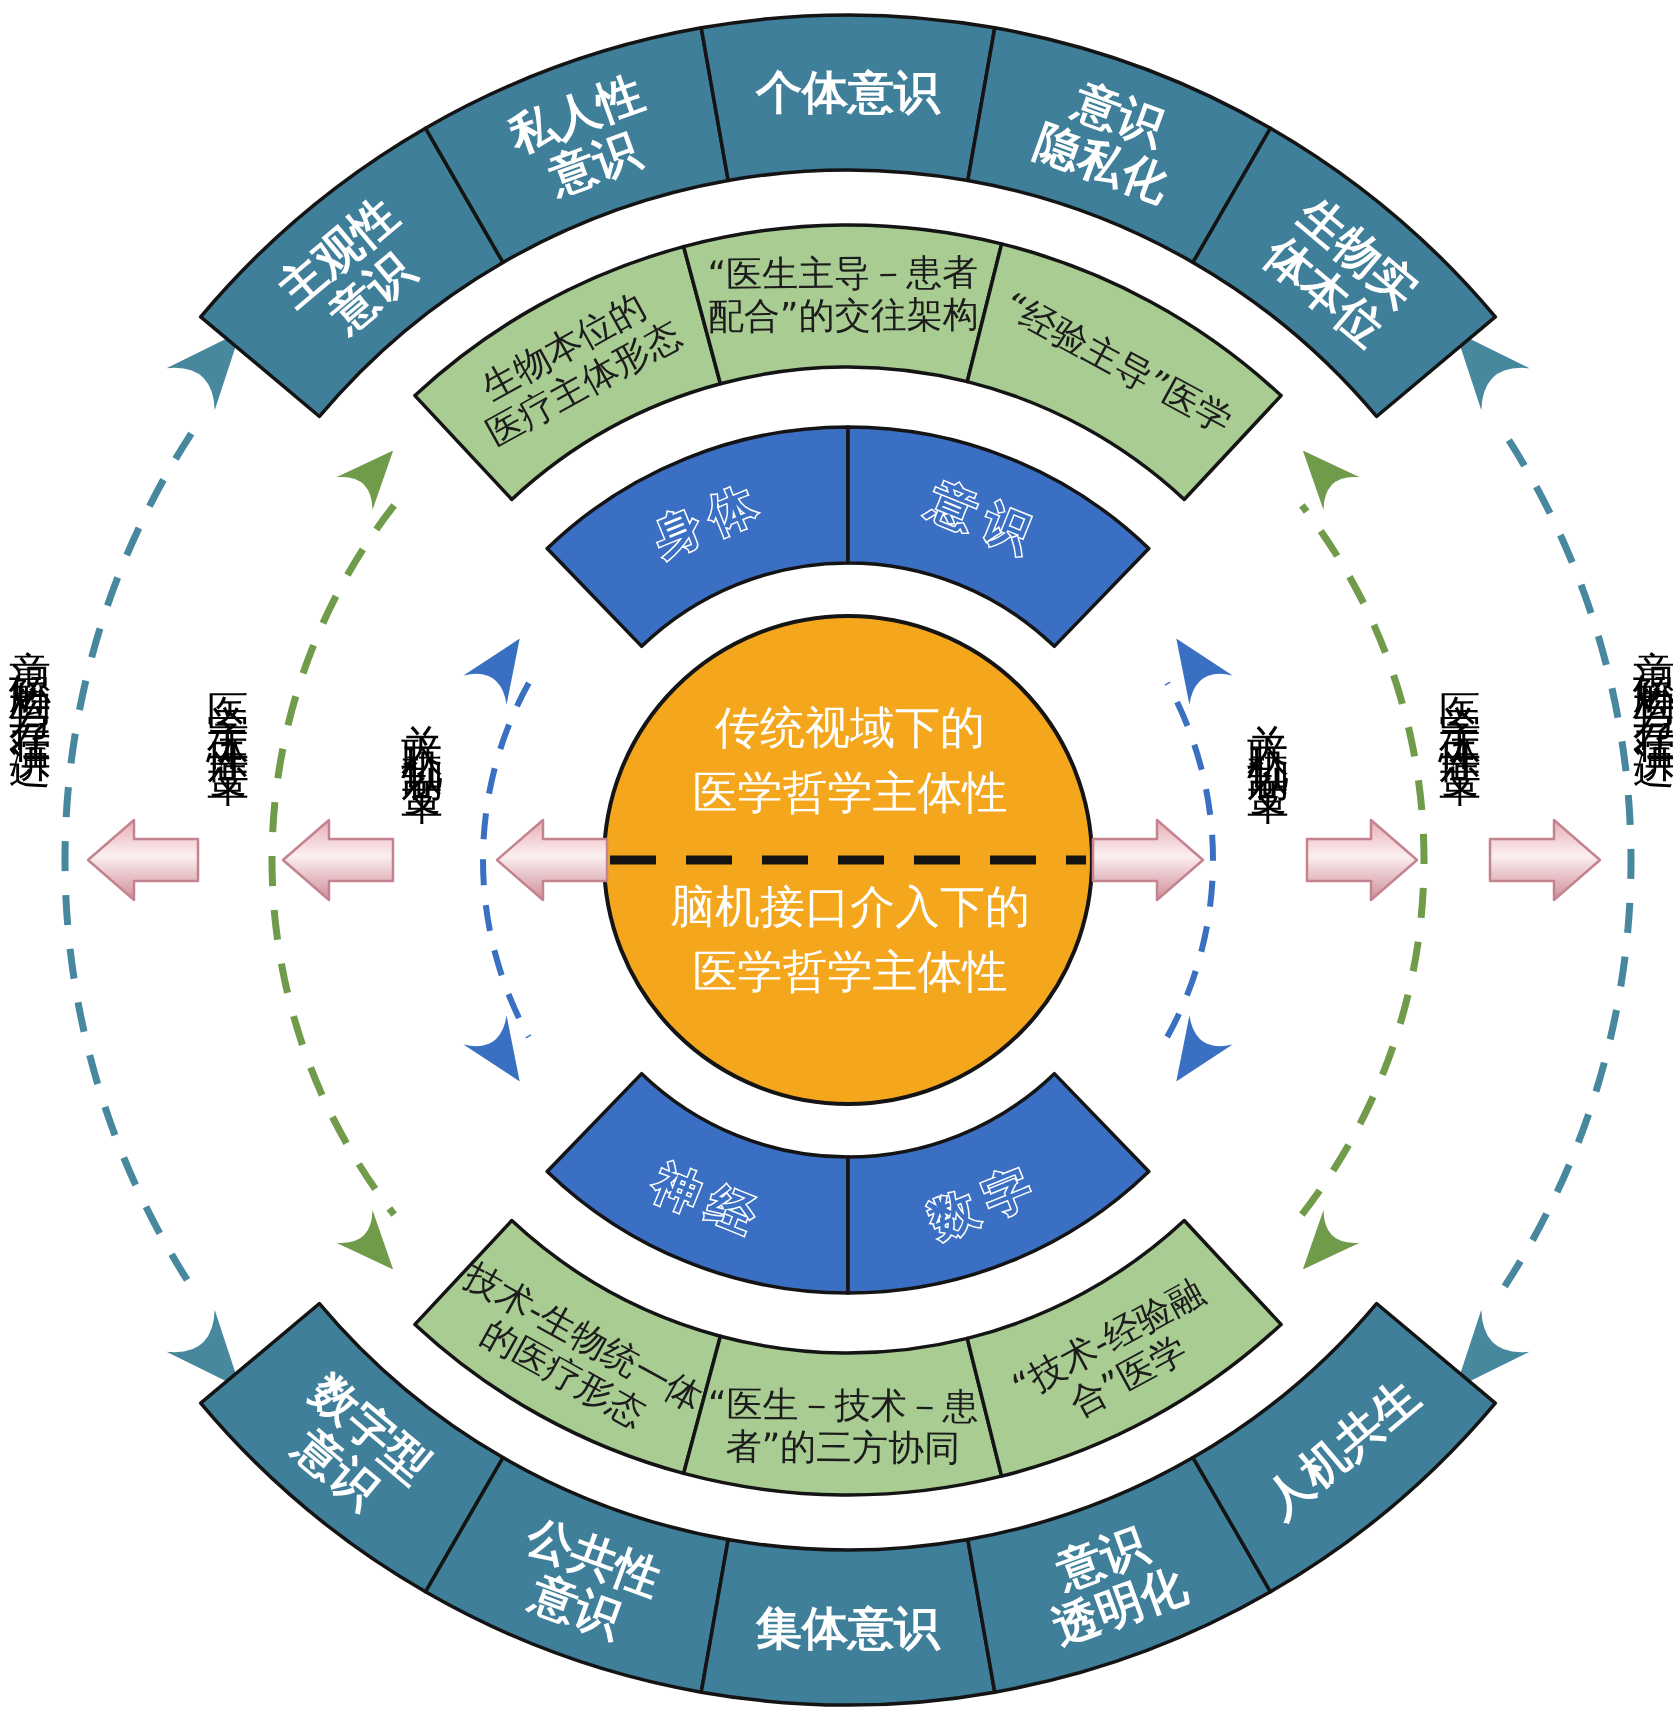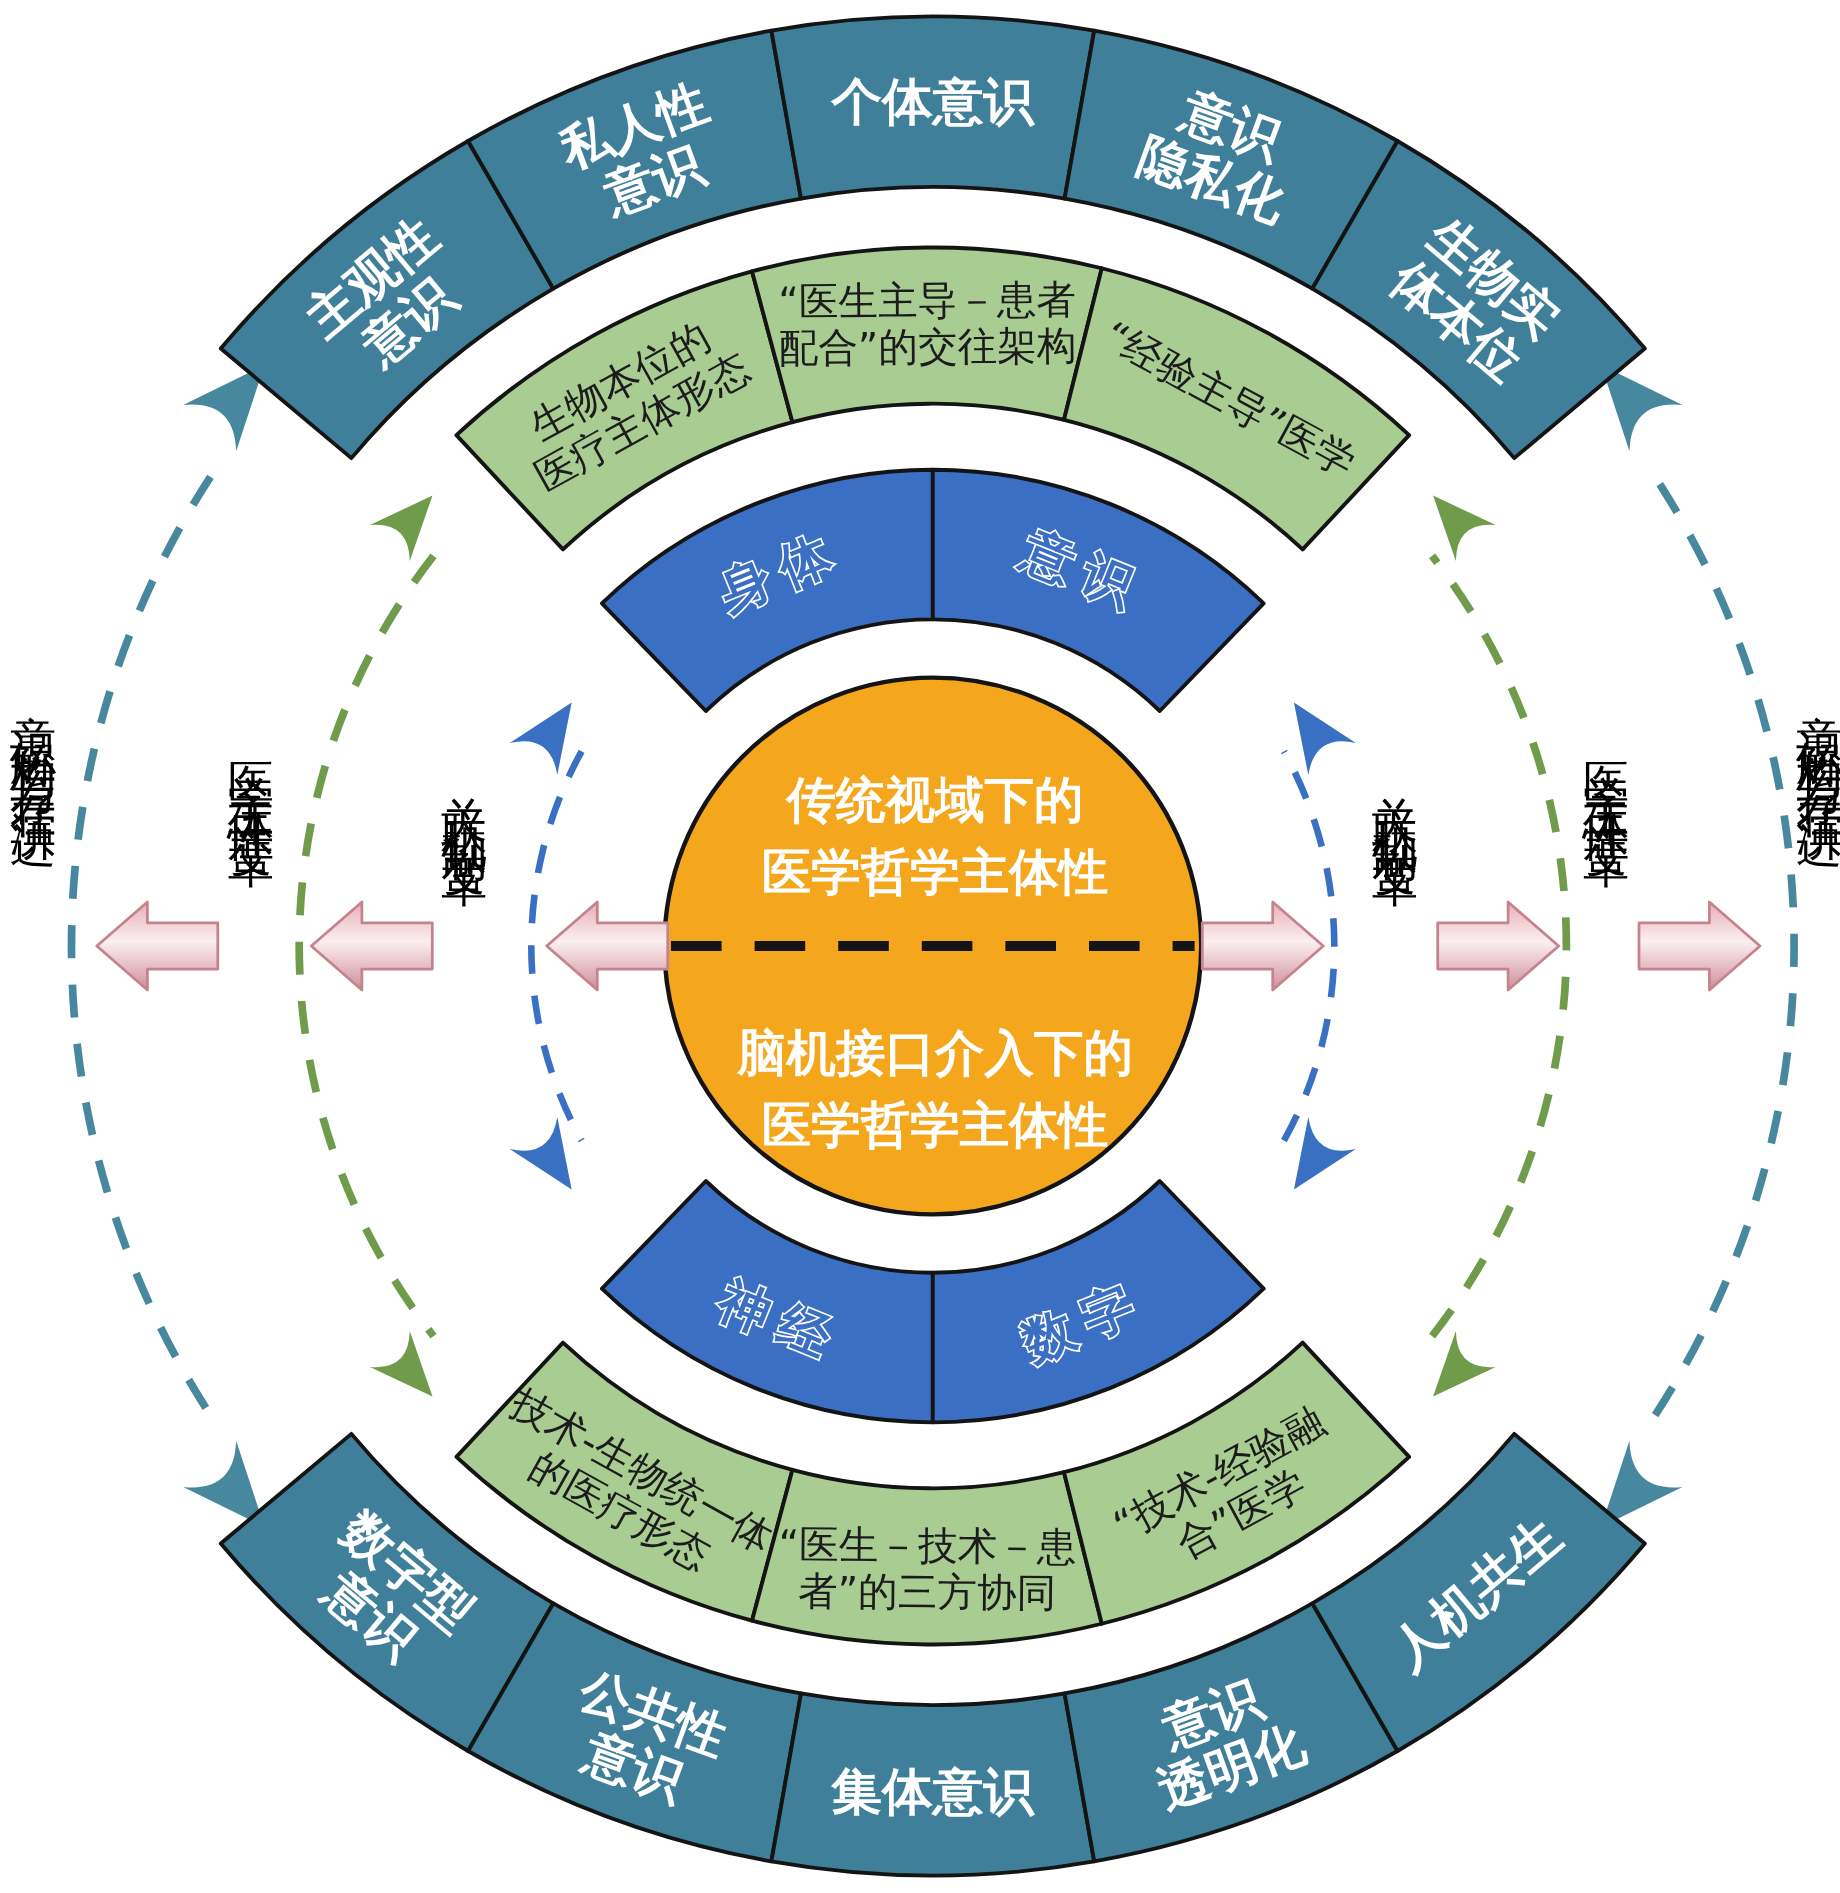--- a/index.html
+++ b/index.html
@@ -1,21 +1,21 @@
 <!DOCTYPE html>
 <html><head>
 <meta charset="utf-8">
 <style>
   html,body{margin:0;padding:0;background:#ffffff;}
   #stage{position:relative;width:1673px;height:1721px;background:#ffffff;overflow:hidden;
          font-family:"DejaVu Sans","Liberation Sans",sans-serif;}
   #diagram{position:absolute;left:0;top:0;}
   .seg-label{font-family:"DejaVu Sans","Liberation Sans",sans-serif;}
   .center-text{position:absolute;width:480px;left:610px;text-align:center;color:#ffffff;
-               font-size:45px;line-height:1.45;white-space:pre-line;font-weight:700;}
+               font-size:45px;line-height:1.45;white-space:pre-line;font-weight:400;}
   .vlabel{position:absolute;writing-mode:vertical-rl;text-orientation:upright;
           font-size:42px;letter-spacing:12px;font-weight:500;}
 </style>
 </head>
 <body>
 
 <div id="stage">
   <svg id="diagram" width="1673" height="1721" viewBox="0 0 1673 1721" xmlns="http://www.w3.org/2000/svg">
       <defs>
         <linearGradient id="pinkGrad" x1="0" y1="0" x2="0" y2="1">
@@ -139,21 +139,21 @@
       <polygon points="0,0 46,-40 46,-21 110,-21 110,21 46,21 46,40" fill="url(#pinkGrad)" stroke="#c4848f" stroke-width="2.5" stroke-linejoin="round" transform="translate(88 860) scale(1 1)"></polygon>
       <polygon points="0,0 46,-40 46,-21 110,-21 110,21 46,21 46,40" fill="url(#pinkGrad)" stroke="#c4848f" stroke-width="2.5" stroke-linejoin="round" transform="translate(283 860) scale(1 1)"></polygon>
       <polygon points="0,0 46,-40 46,-21 110,-21 110,21 46,21 46,40" fill="url(#pinkGrad)" stroke="#c4848f" stroke-width="2.5" stroke-linejoin="round" transform="translate(497 860) scale(1 1)"></polygon>
       <polygon points="0,0 46,-40 46,-21 110,-21 110,21 46,21 46,40" fill="url(#pinkGrad)" stroke="#c4848f" stroke-width="2.5" stroke-linejoin="round" transform="translate(1203 860) scale(-1 1)"></polygon>
       <polygon points="0,0 46,-40 46,-21 110,-21 110,21 46,21 46,40" fill="url(#pinkGrad)" stroke="#c4848f" stroke-width="2.5" stroke-linejoin="round" transform="translate(1417 860) scale(-1 1)"></polygon>
       <polygon points="0,0 46,-40 46,-21 110,-21 110,21 46,21 46,40" fill="url(#pinkGrad)" stroke="#c4848f" stroke-width="2.5" stroke-linejoin="round" transform="translate(1600 860) scale(-1 1)"></polygon>
     </svg>
 
   <div class="center-text" style="top:695px">传统视域下的
 医学哲学主体性</div>
-  <div class="center-text" style="top:925px">脑机接口介入下的
+  <div class="center-text" style="top:874px">脑机接口介入下的
 医学哲学主体性</div>
 
   <div class="vlabel" style="left:2px;top:617px">意识解构与存在演进</div>
   <div class="vlabel" style="left:200px;top:660px">医学主体性变革</div>
   <div class="vlabel" style="left:394px;top:690px">关联机制变革</div>
   <div class="vlabel" style="left:1240px;top:690px">关联机制变革</div>
   <div class="vlabel" style="left:1432px;top:660px">医学主体性变革</div>
   <div class="vlabel" style="left:1626px;top:617px">意识解构与存在演进</div>
 </div>
 

